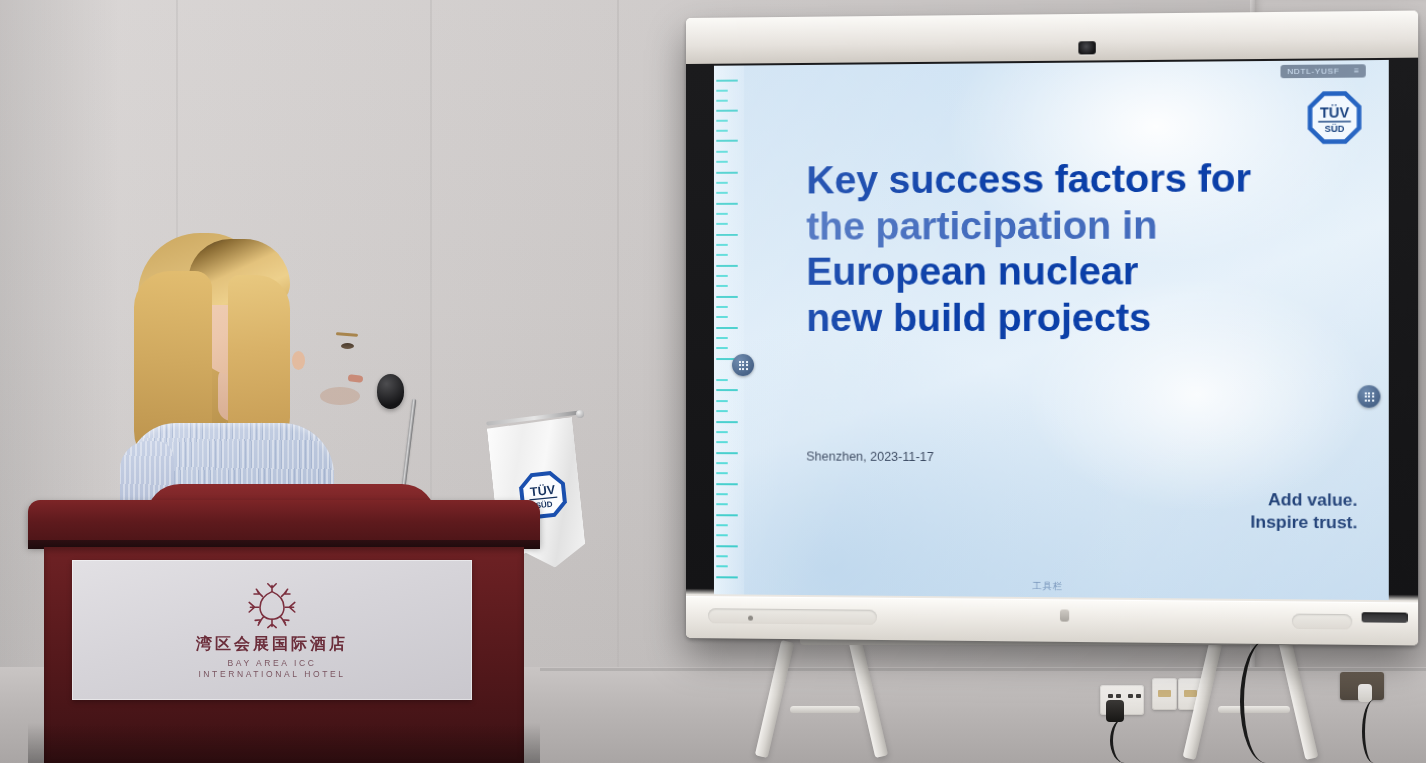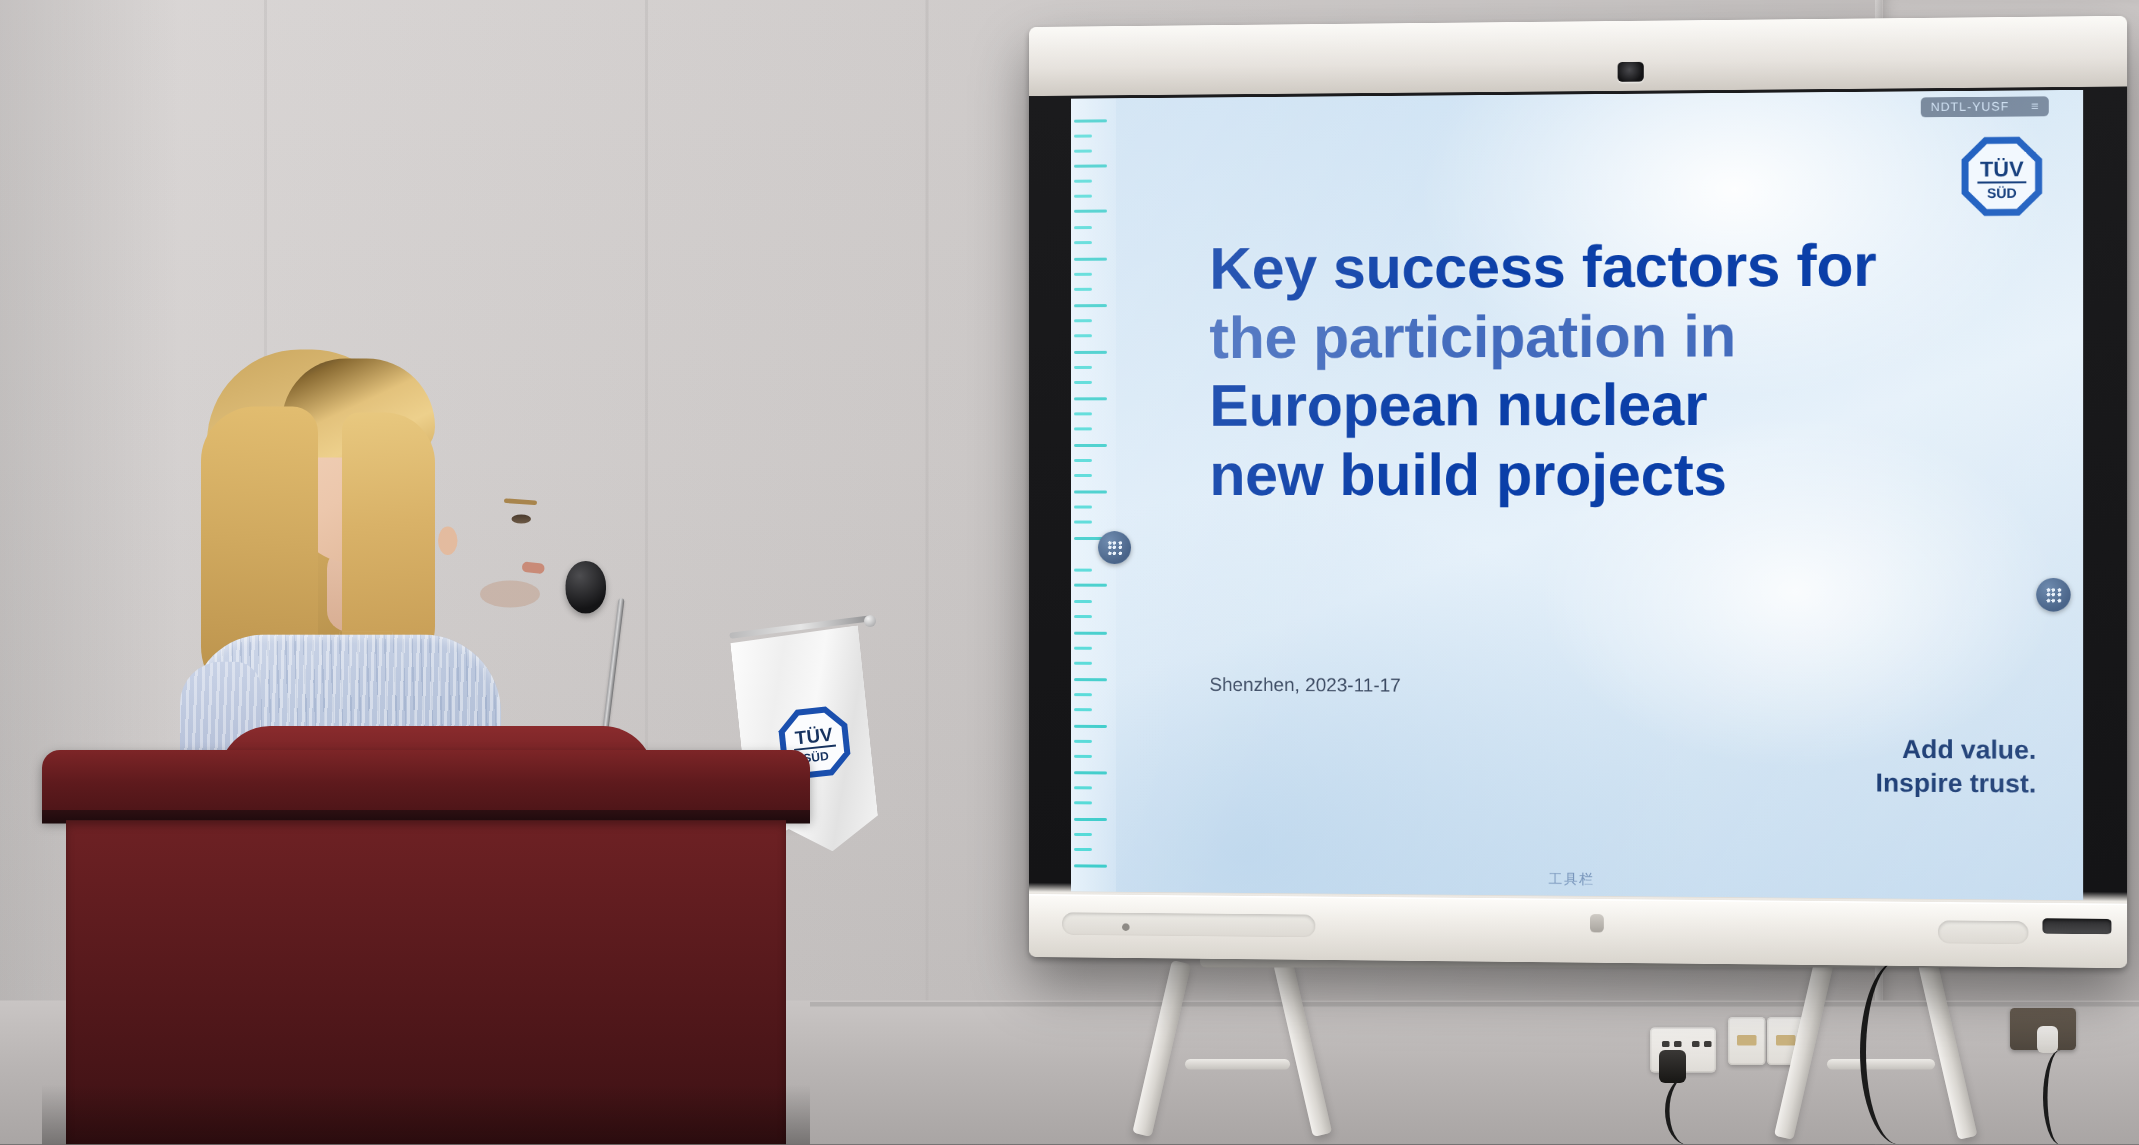--- a/index.html
+++ b/index.html
@@ -522,16 +522,36 @@
   </div>
 
   <div class="mic-stem"></div>
   <div class="mic-head"></div>
 
   <div id="podium">
     <div class="podium-top-curve"></div>
     <div class="podium-top"></div>
     <div class="podium-lip"></div>
     <div class="podium-body"></div>
+    <div class="podium-sign">
+      <div class="hotel-mark">
+        <svg viewBox="0 0 100 80" width="64" height="48" aria-hidden="true">
+          <g stroke="#7b2f3e" stroke-width="2.6" fill="none" stroke-linecap="round">
+            <path d="M50 16 L50 6 M50 10 L43 3 M50 10 L57 3"></path>
+            <path d="M34 24 L26 16 M30 20 L20 20 M30 20 L24 12"></path>
+            <path d="M66 24 L74 16 M70 20 L80 20 M70 20 L76 12"></path>
+            <path d="M28 42 L14 42 M21 42 L12 34 M21 42 L12 50"></path>
+            <path d="M72 42 L86 42 M79 42 L88 34 M79 42 L88 50"></path>
+            <path d="M36 58 L28 68 M32 63 L22 64 M32 63 L27 72"></path>
+            <path d="M64 58 L72 68 M68 63 L78 64 M68 63 L73 72"></path>
+            <path d="M50 62 L50 74 M50 70 L43 76 M50 70 L57 76"></path>
+            <path d="M50 16 C36 22 30 32 30 42 C30 54 38 62 50 62 C62 62 70 54 70 42 C70 32 64 22 50 16 Z"></path>
+          </g>
+        </svg>
+      </div>
+      <div class="hotel-cn">湾区会展国际酒店</div>
+      <div class="hotel-en1">BAY AREA ICC</div>
+      <div class="hotel-en2">INTERNATIONAL HOTEL</div>
+    </div>
     <div class="podium-shadow"></div>
   </div>
 
 </div>
 
 </body></html>

